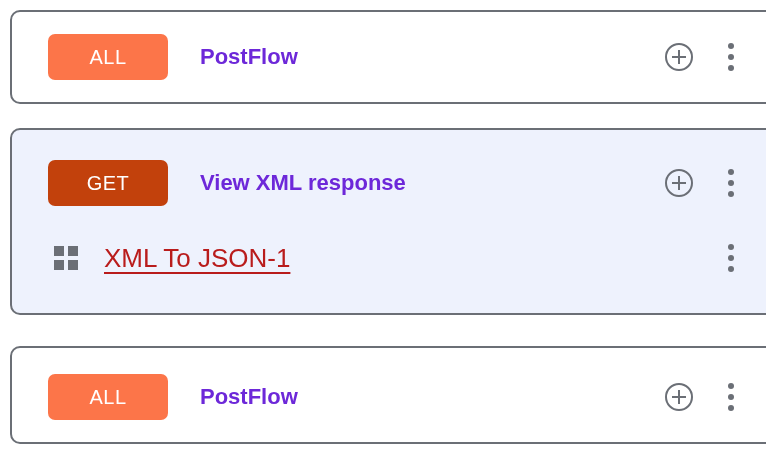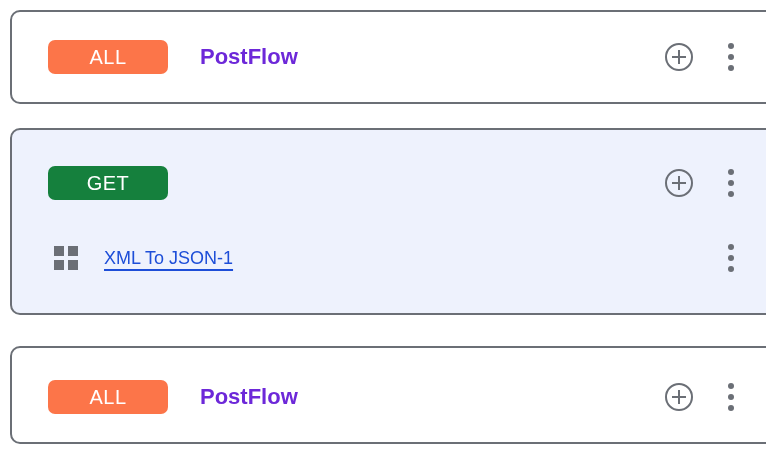--- a/index.html
+++ b/index.html
@@ -45,33 +45,33 @@
     align-items: center;
   }
   #card-postflow .flow-row { margin-top: 16px; }
   #card-view-xml .flow-row { margin-top: 24px; }
   #card-preflow  .flow-row { margin-top: 20px; }
 
   
   .badge {
     margin-left: 36px;
     width: 120px;
-    height: 34px;
+    height: 46px;
     border-radius: 7px;
     color: #ffffff;
     font-size: 20px;
     letter-spacing: 0.5px;
     display: flex;
     align-items: center;
     justify-content: center;
     flex: 0 0 auto;
     user-select: none;
   }
   .badge.all { background: #fc7549; }
-  .badge.get { background: #15803d; }
+  .badge.get { background: #c2410c; }
 
   
   .flow-title {
     margin-left: 32px;
     font-size: 22px;
     font-weight: bold;
     color: #6d28d9;
     white-space: nowrap;
   }
 
@@ -129,22 +129,22 @@
     flex: 0 0 auto;
   }
   .grid-icon i {
     display: block;
     width: 10px;
     height: 10px;
     background: #6b6f76;
   }
   .policy-link {
     margin-left: 26px;
-    font-size: 18px;
-    color: #1d4ed8;
+    font-size: 26px;
+    color: #b91c1c;
     text-decoration-thickness: 2px;
     text-underline-offset: 5px;
     white-space: nowrap;
     cursor: pointer;
   }
 </style>
 </head>
 <body>
 
 <div id="app">
@@ -170,20 +170,21 @@
         </div>
       </div>
     </div>
   </div>
 
   <div class="card selected" id="card-view-xml">
 
     <div class="flow-row">
       <div class="badge get">GET</div>
 
+      <div class="flow-title">View XML response</div>
 
       <div class="row-actions">
         <svg class="add-icon-btn" viewBox="0 0 30 30">
           <circle cx="15" cy="15" r="13" fill="none" stroke="#6b6f76" stroke-width="2"></circle>
           <line x1="15" y1="8" x2="15" y2="22" stroke="#6b6f76" stroke-width="2"></line>
           <line x1="8" y1="15" x2="22" y2="15" stroke="#6b6f76" stroke-width="2"></line>
         </svg>
 
         <div class="kebab-btn">
           <span class="dot"></span>

